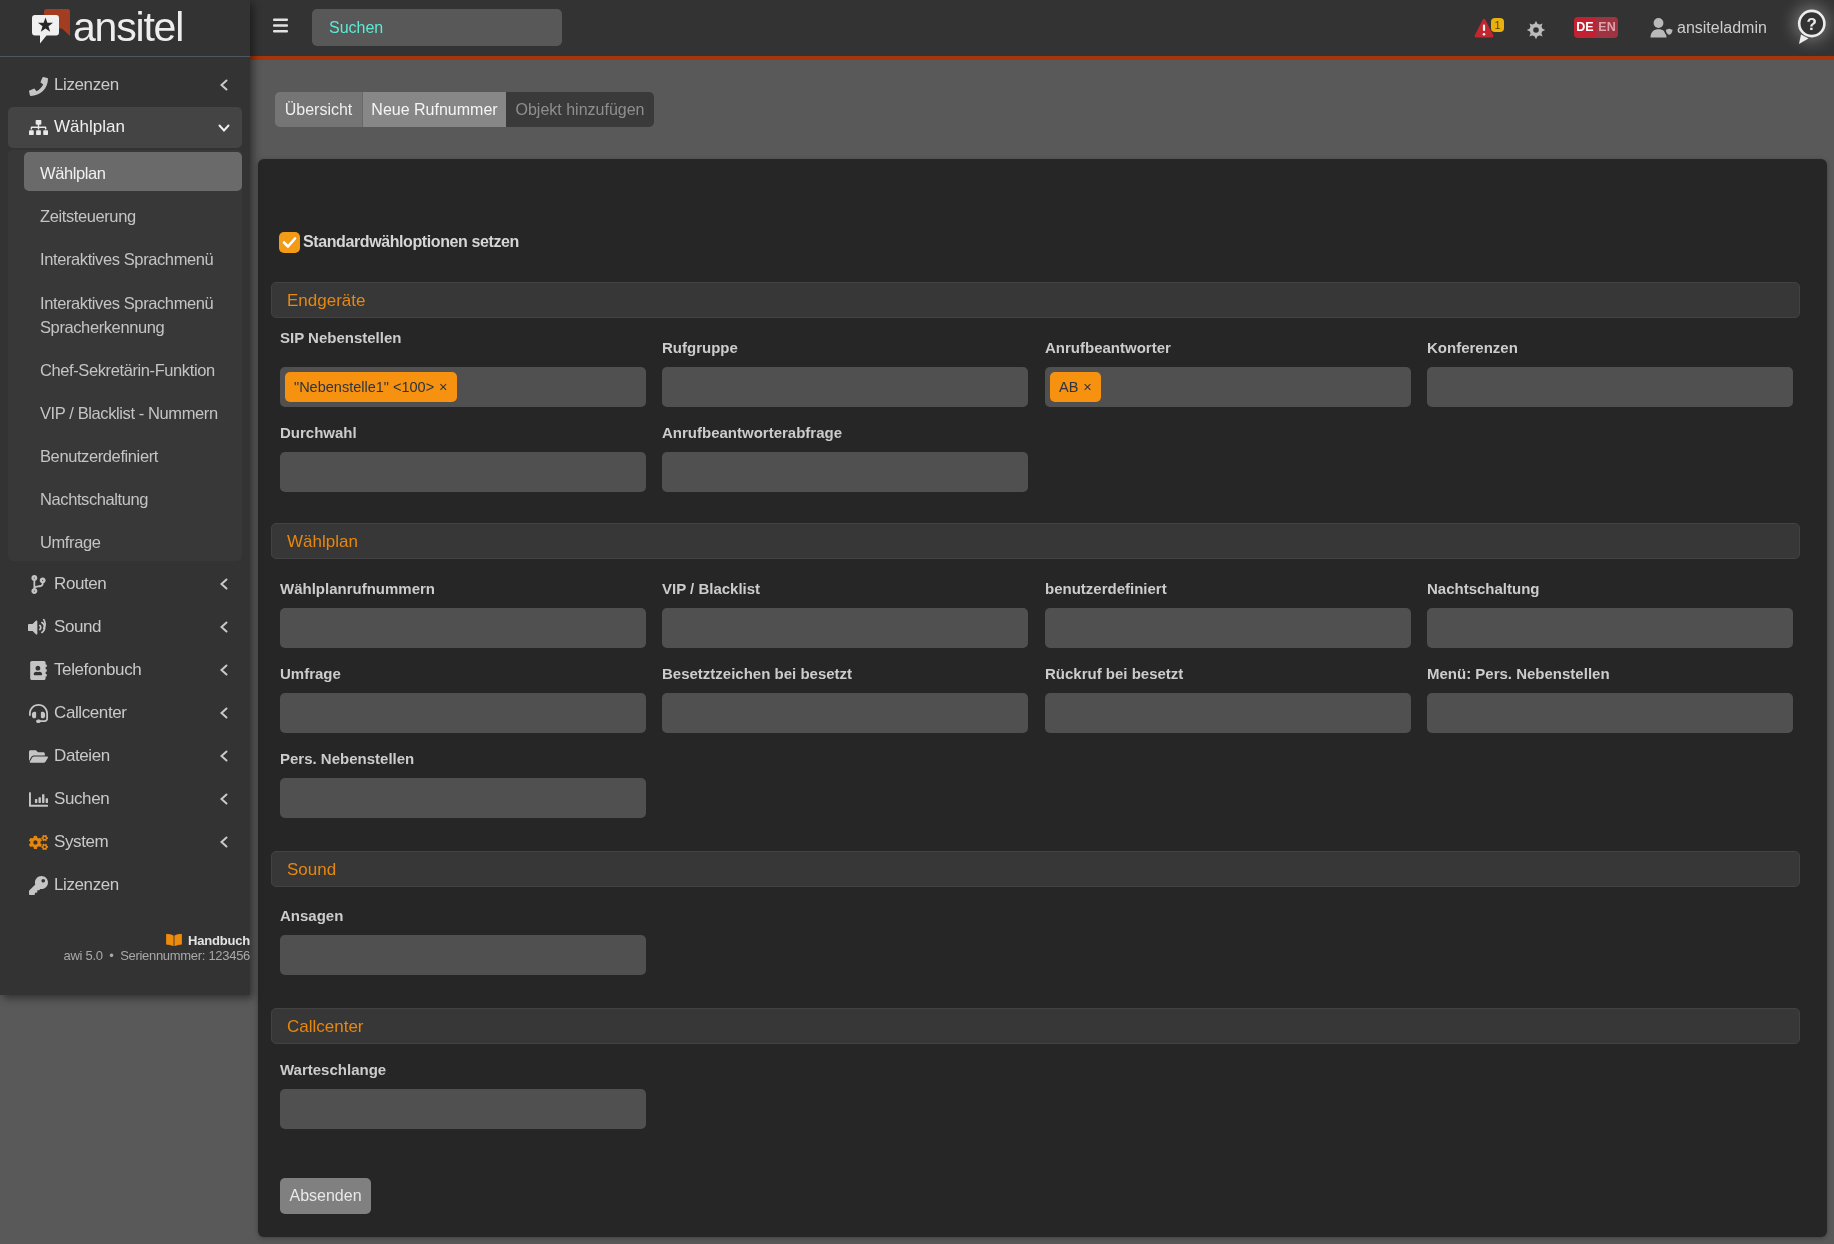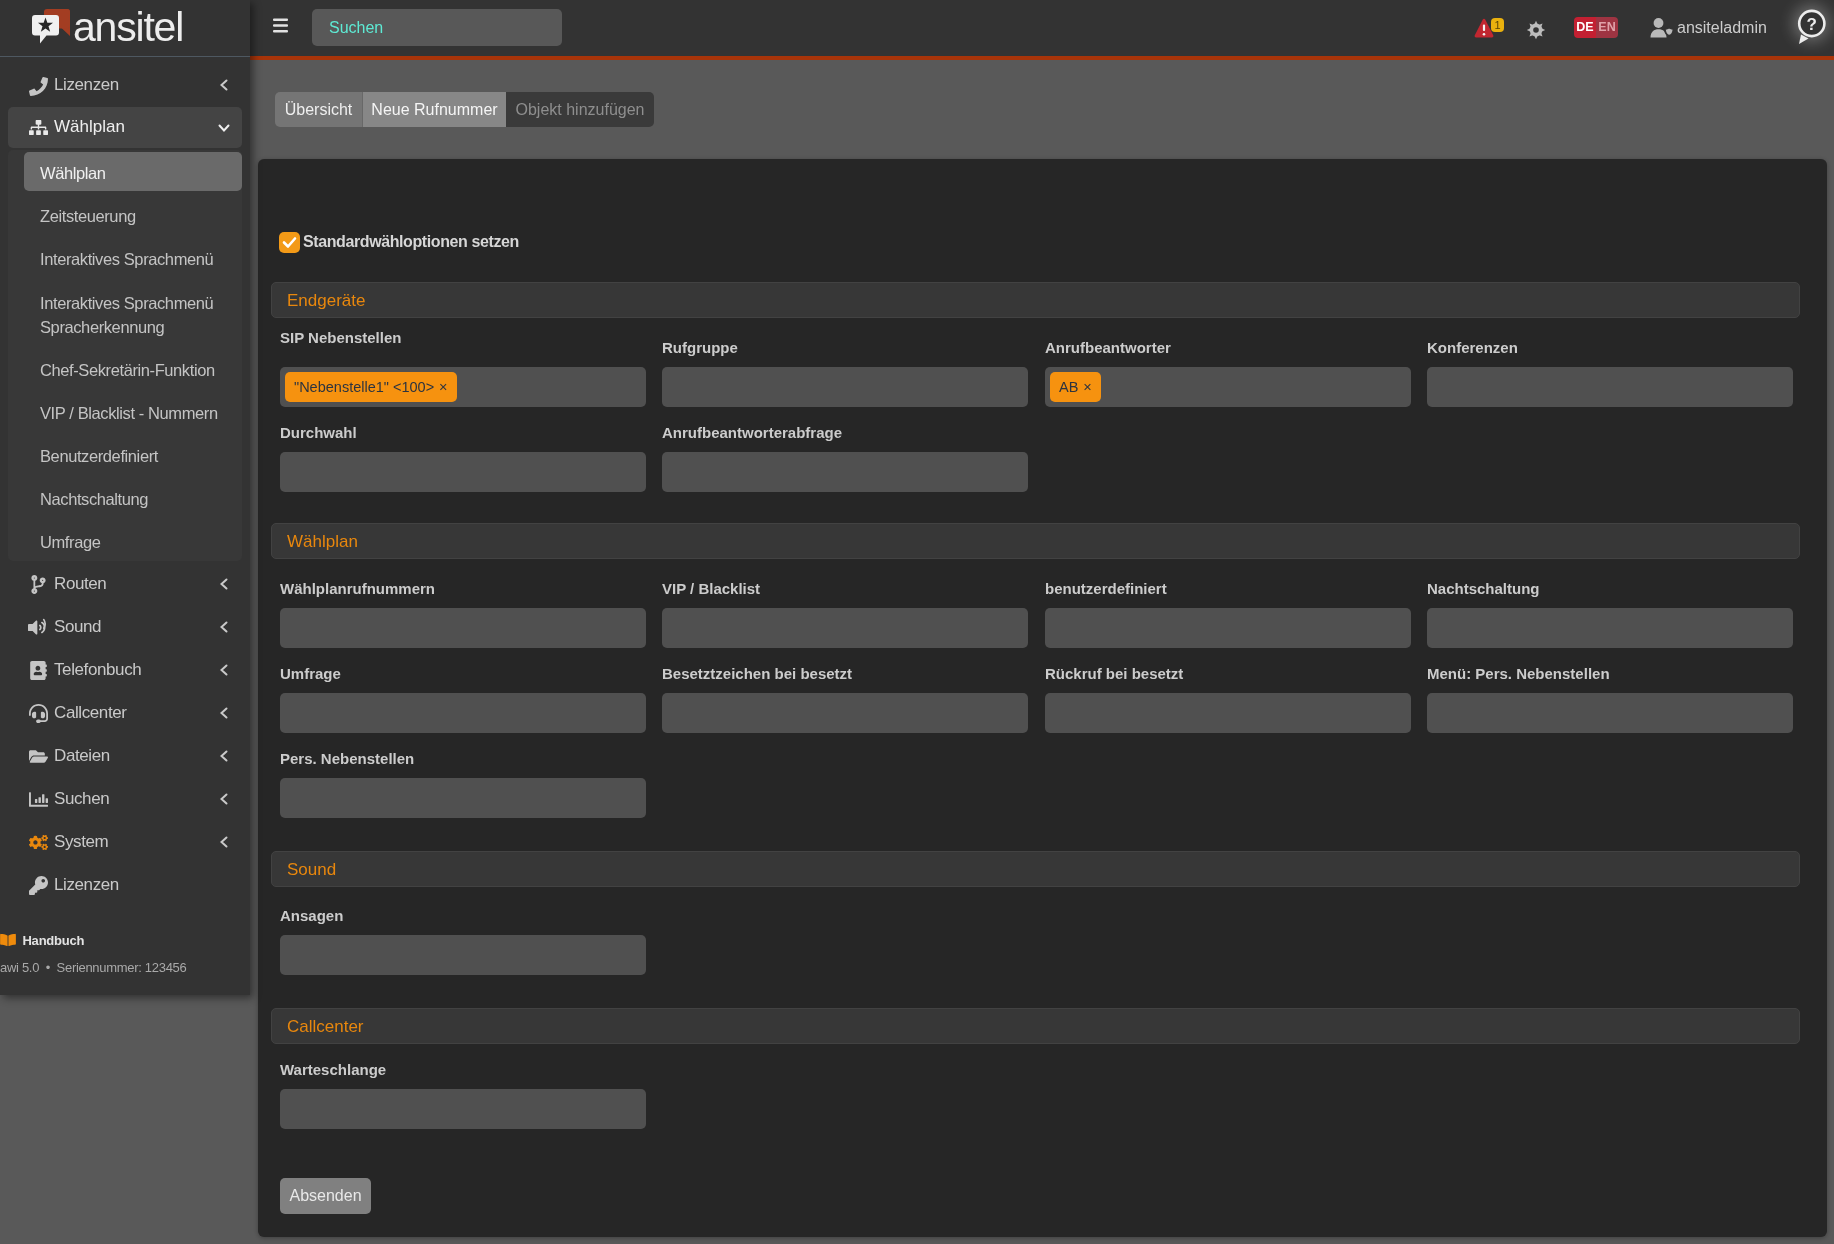--- a/index.html
+++ b/index.html
@@ -19,21 +19,21 @@
 .mi .txt{position:absolute;left:54px;top:11px}
 .mi .chev{position:absolute;right:20px;top:15px;width:12px;height:12px;color:#c9c9c9}
 #wpparent{position:absolute;left:8px;top:107px;width:234px;height:41px;background:#444444;border-radius:5px}
 #wpparent .ico{position:absolute;left:21px;top:11px;width:19px;height:19px;color:#e8e8e8}
 #wpparent .txt{position:absolute;left:46px;top:10px;color:#efefef;font-size:17px}
 #wpparent .chev{position:absolute;right:12px;top:15px;width:12px;height:12px;color:#efefef}
 #submenu{position:absolute;left:24px;top:150px;width:218px}
 .smi{position:absolute;left:0;width:218px;color:#c4c4c4;font-size:16.5px;letter-spacing:-0.4px;line-height:24px}
 .smi .txt{position:absolute;left:16px;top:0}
 #subactive{position:absolute;left:0px;top:2px;width:218px;height:39px;background:#6a6a6a;border-radius:5px}
-#sbfoot{position:absolute;left:0;top:933px;width:250px;text-align:left;color:#e3e3e3}
+#sbfoot{position:absolute;left:0;top:933px;width:250px;text-align:right;color:#e3e3e3}
 
 .tab{position:absolute;top:92px;height:35px;font-size:16px;line-height:35px;text-align:center}
 
 #panel{position:absolute;left:258px;top:159px;width:1569px;height:1078px;background:#262626;border-radius:6px;box-shadow:0 1px 4px rgba(0,0,0,.3)}
 #phead{position:absolute;left:0;top:0;width:1569px;height:46px;background:#1d1d1d;border-radius:6px 6px 0 0;border-bottom:1px solid #45545e}
 #phead span{position:absolute;left:20px;top:11px;font-size:17.5px;letter-spacing:-0.5px;color:#ee8d0e}
 .secbar{position:absolute;left:13px;width:1529px;height:36px;background:#373737;border:1px solid #424242;border-radius:5px}
 .secbar span{position:absolute;left:15px;top:8px;font-size:17px;color:#e8870d}
 .flabel{position:absolute;height:22px;font-size:15px;font-weight:bold;color:#cccccc;line-height:22px}
 .finput{position:absolute;width:366px;height:40px;background:#505050;border-radius:5px}
@@ -232,21 +232,21 @@
     <span class="txt">Lizenzen</span>
   </div>
 
   <div id="sbfoot">
     <div style="font-size:13px;font-weight:bold;letter-spacing:-0.2px">
       <svg style="vertical-align:-2px;margin-right:3px" width="16" height="14" viewBox="0 0 576 512">
           <path fill="#ef8b0c" d="M542.22 32.05c-54.8 3.11-163.72 14.43-230.96 55.59-4.64 2.84-7.27 7.89-7.27 13.17v363.87c0 11.55 12.63 18.85 23.28 13.49 69.18-34.82 169.23-44.32 218.7-46.92 16.89-.89 30.02-14.43 30.02-30.66V62.75c.01-17.71-15.35-31.74-33.77-30.7zM264.73 87.64C197.5 46.48 88.58 35.17 33.78 32.05 15.36 31.01 0 45.04 0 62.75V400.6c0 16.24 13.13 29.78 30.02 30.66 49.49 2.6 149.59 12.11 218.77 46.95 10.62 5.35 23.21-1.94 23.21-13.46V100.63c0-5.29-2.62-10.14-7.27-12.99z"></path>
         </svg>
       Handbuch
     </div>
-    <div style="font-size:13px;letter-spacing:-0.3px;color:#a9a9a9;margin-top:12px">awi 5.0&nbsp;&nbsp;•&nbsp;&nbsp;Seriennummer: 123456</div>
+    <div style="font-size:13px;letter-spacing:-0.3px;color:#a9a9a9;">awi 5.0&nbsp;&nbsp;•&nbsp;&nbsp;Seriennummer: 123456</div>
   </div>
 </div>
 
 <div id="panel">
 
   <div id="cbx"><svg width="21" height="21" viewBox="0 0 21 21">
         <path d="M5 10.5 L9 14.5 L16 6.5" fill="none" stroke="#fff" stroke-width="2.6" stroke-linecap="round" stroke-linejoin="round"></path>
       </svg></div>
   <div id="cbxlabel">Standardwähloptionen setzen</div>
 

